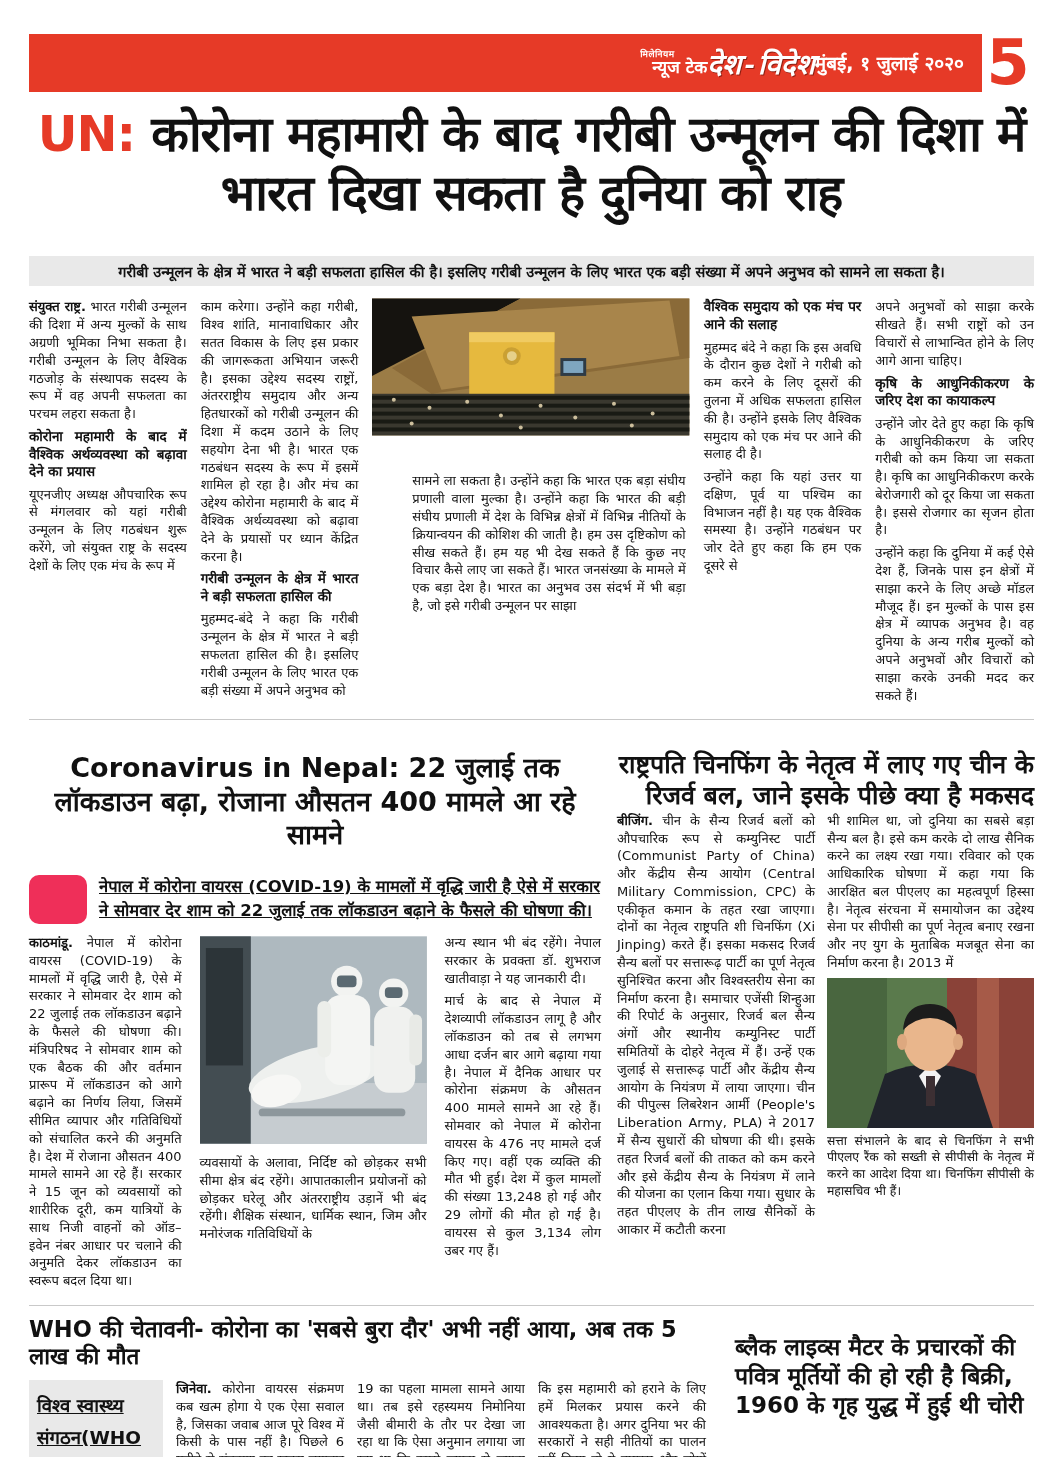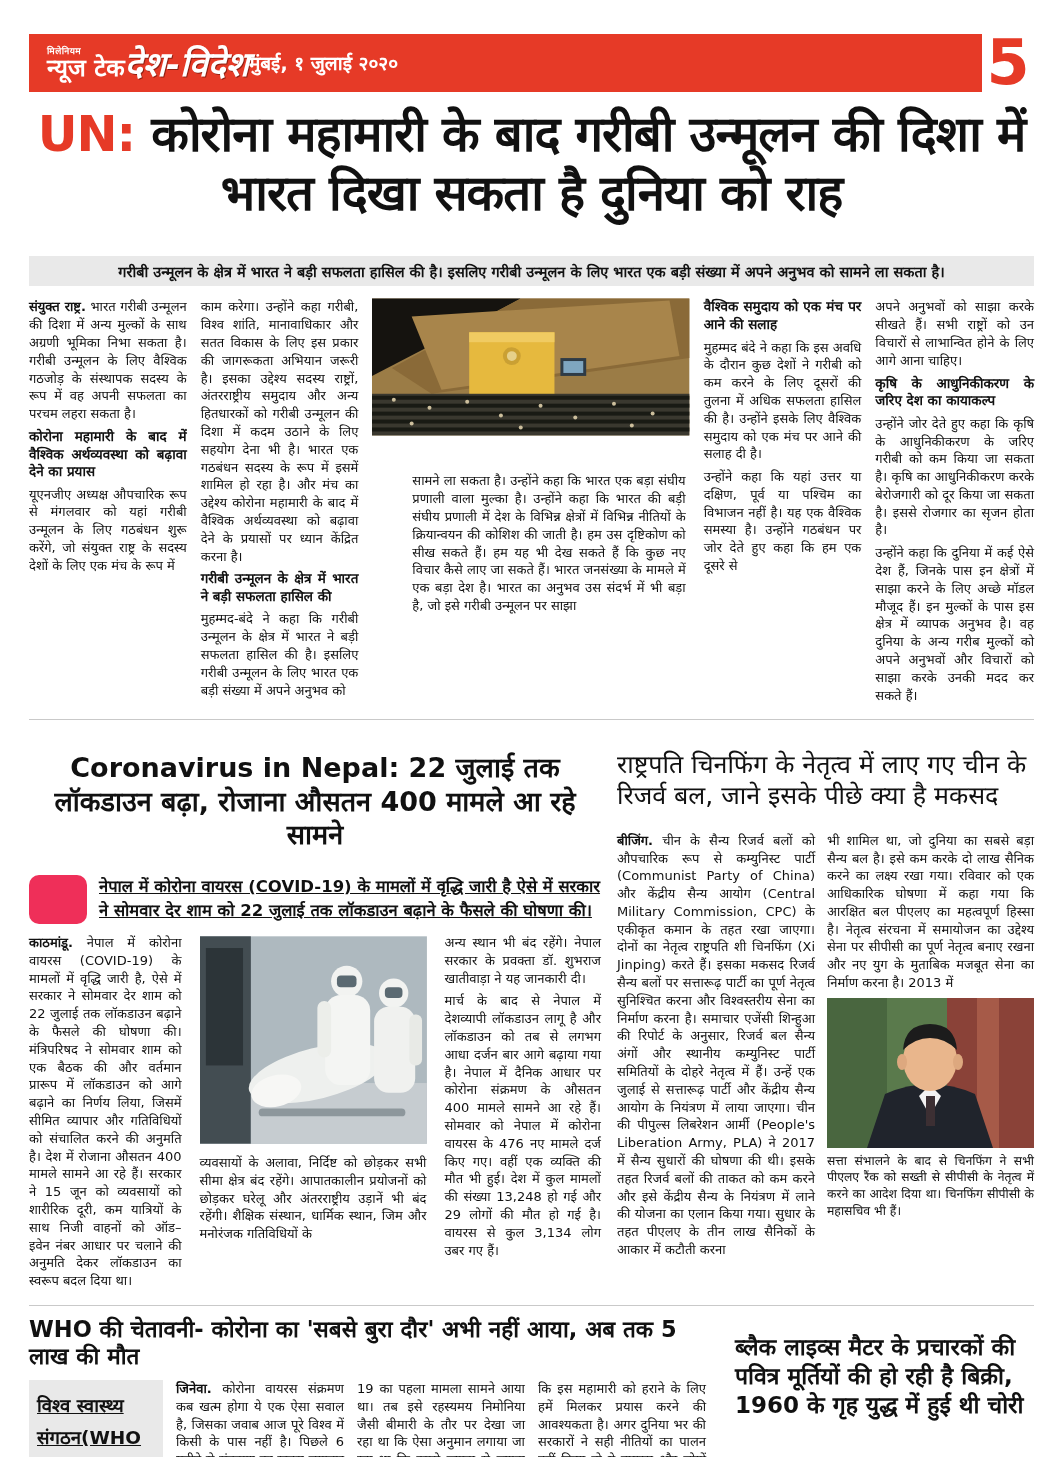--- a/index.html
+++ b/index.html
@@ -1,24 +1,24 @@
 <!DOCTYPE html>
 <html><head>
 <meta charset="utf-8">
 <style>
   html,body{margin:0;padding:0;background:#ffffff;}
   body{width:1063px;height:1457px;overflow:hidden;font-family:"DejaVu Sans",sans-serif;color:#111;}
   .page{width:1005px;margin:0 auto;padding-top:34px;}
   
   .masthead{display:flex;align-items:stretch;height:58px;}
-  .masthead-bar{flex:1;background:#e63a27;display:flex;align-items:center;justify-content:flex-start;padding:0 18px;color:#fff;}
+  .masthead-bar{flex:1;background:#e63a27;display:flex;align-items:center;justify-content:flex-end;padding:0 18px;color:#fff;}
   .brand{line-height:1;}
   .brand-top{font-size:9px;font-weight:bold;letter-spacing:.5px;}
-  .brand-main{font-size:24px;font-weight:bold;}
-  .section-title{font-size:34px;font-weight:bold;font-style:italic;text-shadow:1px 1px 0 #8d1f12;}
+  .brand-main{font-size:17px;font-weight:bold;margin-left:12px;}
+  .section-title{font-size:28px;font-weight:bold;font-style:italic;text-shadow:1px 1px 0 #8d1f12;font-family:Liberation Mono, monospace;}
   .dateline{font-size:19px;font-weight:bold;}
   .page-num{width:52px;display:flex;align-items:center;justify-content:center;color:#e63a27;font-size:62px;font-weight:bold;line-height:1;}
   
   .lead-headline{margin-top:14px;text-align:center;font-weight:bold;font-size:49px;line-height:1.2;letter-spacing:-1px;}
   .lead-headline .un{color:#e63a27;}
   .lead-standfirst{margin-top:10px;background:#e9e9e9;text-align:center;font-size:14.5px;font-weight:bold;padding:5px 8px;}
   .lead-body{display:flex;gap:14px;margin-top:12px;}
   .col{text-align:justify;font-size:13px;line-height:1.37;}
   .col p{margin:0 0 5px 0;}
   .col .subhead{font-weight:bold;font-size:13.5px;line-height:1.3;}
@@ -32,21 +32,21 @@
   
   .middle{display:flex;gap:16px;}
   .nepal{width:572px;}
   .china{width:417px;}
   .nepal-headline{text-align:center;font-weight:bold;font-size:27px;line-height:1.25;}
   .nepal-stand{display:flex;gap:12px;margin:8px 0 10px 0;align-items:stretch;}
   .pink-block{width:58px;background:#ef2f59;border-radius:10px;}
   .nepal-stand-text{flex:1;font-size:16.5px;font-weight:bold;text-decoration:underline;line-height:1.5;}
   .nepal-body{display:flex;gap:18px;}
   .n1{width:156px;}.n2{width:232px;}.n3{width:160px;}
-  .china-headline{text-align:left;font-weight:normal;font-size:25px;line-height:1.25;margin-bottom:20px;}
+  .china-headline{text-align:right;font-weight:bold;font-size:25px;line-height:1.25;margin-bottom:0;}
   .china-body{display:flex;gap:12px;}
   .c1{width:198px;}.c2{width:207px;}
   .photo-caption{font-size:12.3px;line-height:1.35;text-align:justify;margin-top:5px;}
   
   .bottom{display:flex;gap:16px;}
   .who{width:690px;}
   .blm{width:299px;}
   .who-headline{font-weight:bold;font-size:22.5px;line-height:1.2;margin:2px 0 10px 0;}
   .who-body{display:flex;gap:13px;}
   .who-quote{width:118px;background:#e9e9e9;padding:10px 8px;font-size:18.5px;font-weight:bold;line-height:1.75;text-decoration:underline;}

